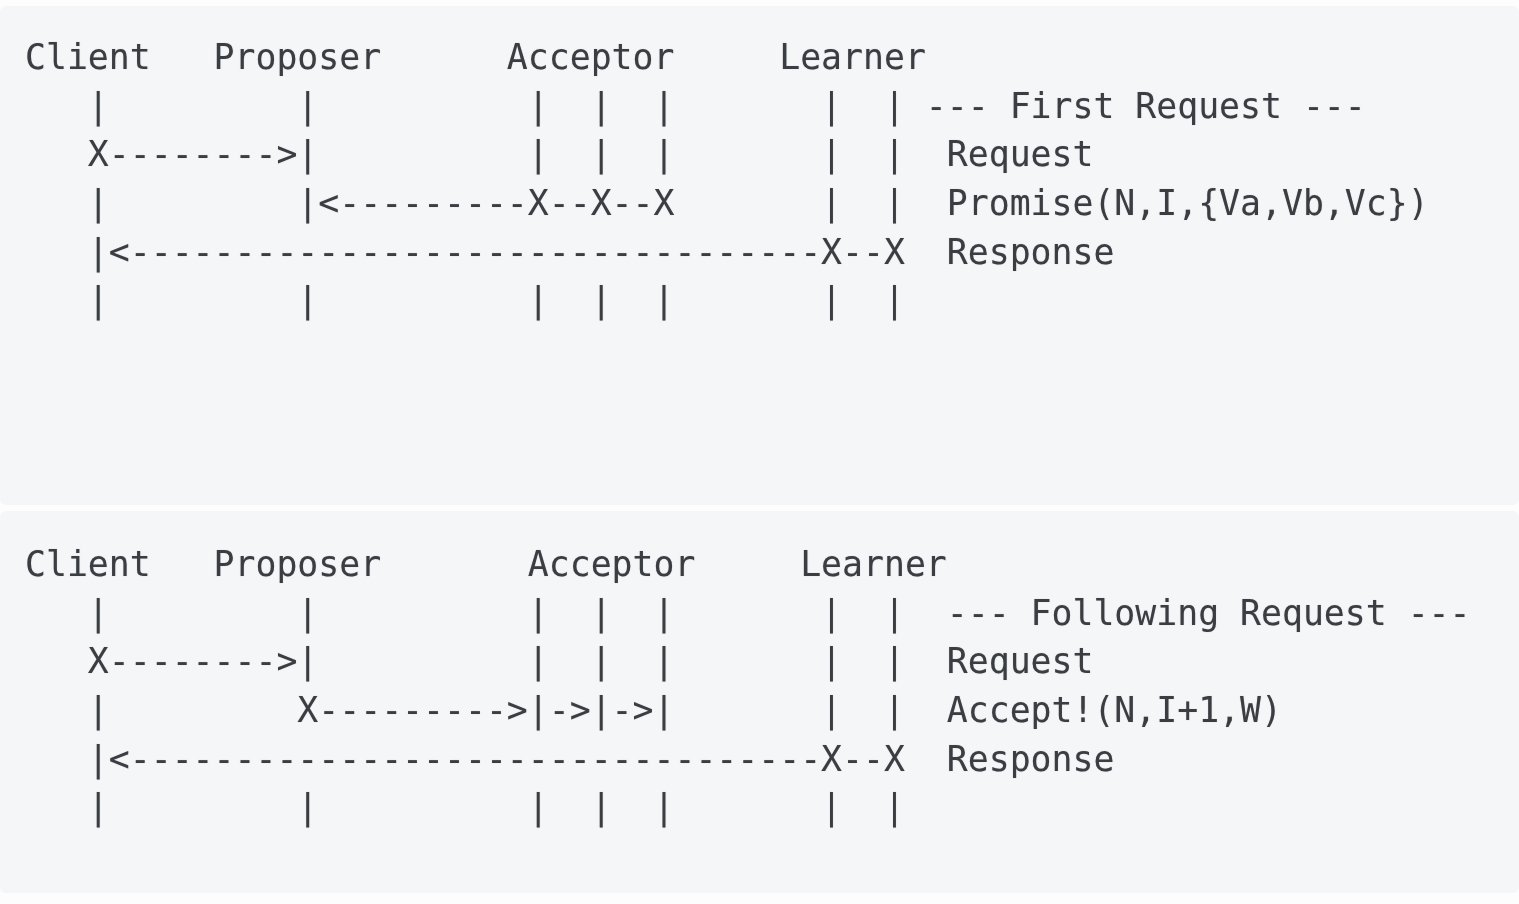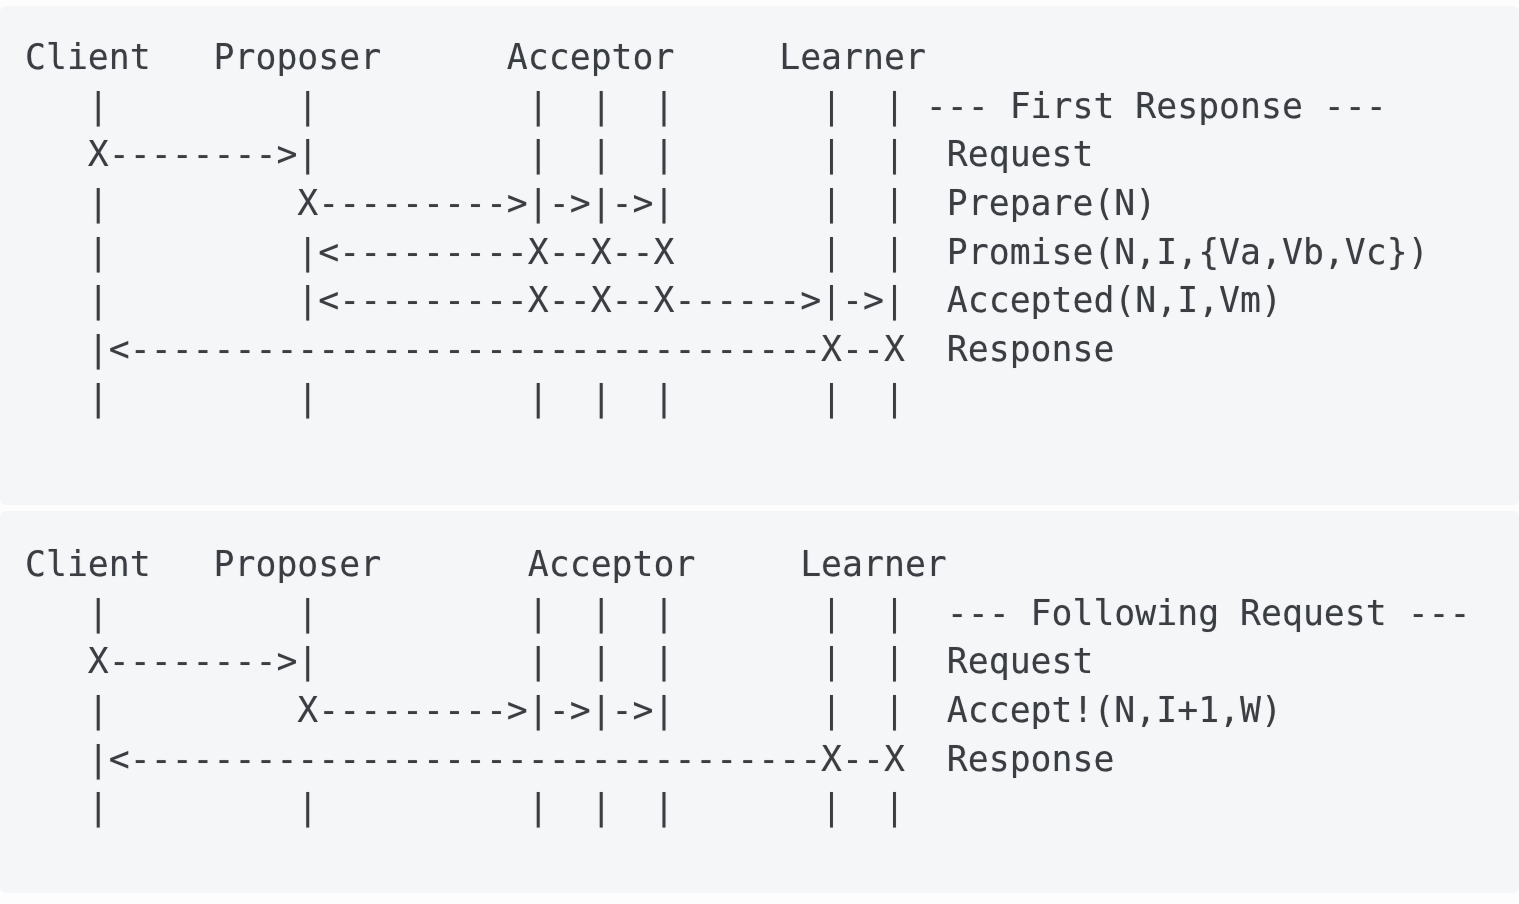--- a/index.html
+++ b/index.html
@@ -44,25 +44,23 @@
     text-shadow: 0 0 1px rgba(58, 61, 65, 0.35);
   }
 </style>
 </head>
 <body>
 
 <div class="page">
 
   <div class="code-block" id="block-first">
     <div class="ln">Client   Proposer      Acceptor     Learner</div>
-    <div class="ln">   |         |          |  |  |       |  | --- First Response ---</div>
+    <div class="ln">   |         |          |  |  |       |  | --- First Request ---</div>
     <div class="ln">   X--------&gt;|          |  |  |       |  |  Request</div>
-    <div class="ln">   |         X---------&gt;|-&gt;|-&gt;|       |  |  Prepare(N)</div>
     <div class="ln">   |         |&lt;---------X--X--X       |  |  Promise(N,I,{Va,Vb,Vc})</div>
-    <div class="ln">   |         |&lt;---------X--X--X------&gt;|-&gt;|  Accepted(N,I,Vm)</div>
     <div class="ln">   |&lt;---------------------------------X--X  Response</div>
     <div class="ln">   |         |          |  |  |       |  |</div>
   </div>
 
   <div class="code-block" id="block-following">
     <div class="ln">Client   Proposer       Acceptor     Learner</div>
     <div class="ln">   |         |          |  |  |       |  |  --- Following Request ---</div>
     <div class="ln">   X--------&gt;|          |  |  |       |  |  Request</div>
     <div class="ln">   |         X---------&gt;|-&gt;|-&gt;|       |  |  Accept!(N,I+1,W)</div>
     <div class="ln">   |&lt;---------------------------------X--X  Response</div>

